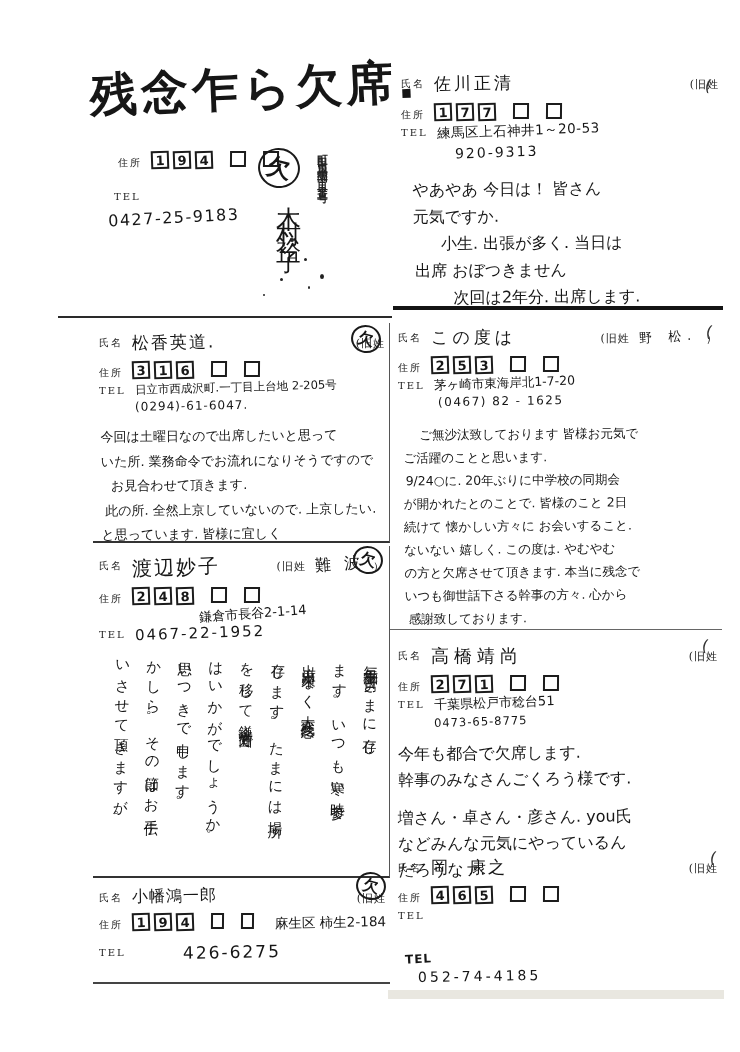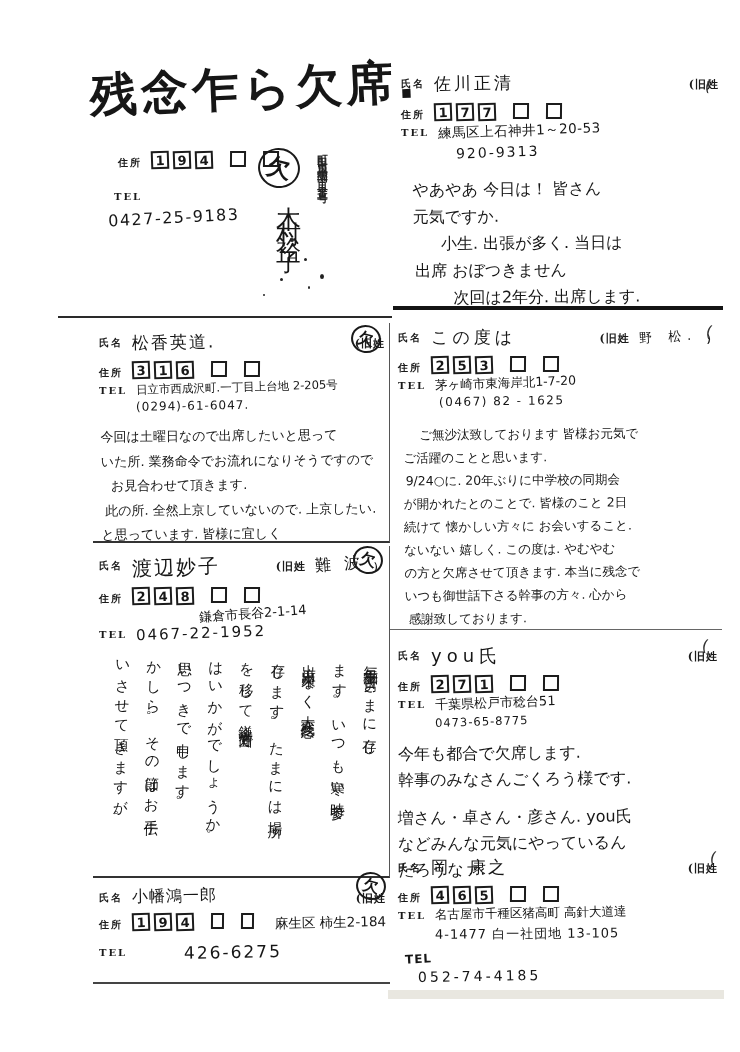--- a/index.html
+++ b/index.html
@@ -5,21 +5,21 @@
   * { margin:0; padding:0; box-sizing:border-box; }
   html,body { background:#ffffff; }
   .page {
     position:relative; width:740px; height:1052px; margin:0 auto;
     background:#ffffff; overflow:hidden;
     font-family:"DejaVu Sans", sans-serif; color:#1b1b1b;
   }
   .card { position:absolute; }
   .hand { font-family:"DejaVu Sans", sans-serif; color:#161616; }
   .plabel {
-    font-family:"DejaVu Serif", serif; font-weight:bold;
+    font-family:"DejaVu Serif", serif; font-weight:normal;
     font-size:10px; letter-spacing:2px; color:#1a1a1a; padding-top:5px;
     flex:0 0 auto; white-space:nowrap;
   }
   .plabel.small { font-size:11px; letter-spacing:1px; }
   .frow { display:flex; align-items:flex-start; gap:9px; }
   .stack { display:flex; flex-direction:column; }
 
   
   .postal { display:inline-flex; align-items:center; }
   .pbox {
@@ -313,21 +313,21 @@
         <div class="vcol hand">はいかがでしょうか。</div>
         <div class="vcol hand">思いつきで申します。</div>
         <div class="vcol hand">かしら。その節はお手伝</div>
         <div class="vcol hand">いさせて頂きますが。</div>
       </div>
   </section>
 
   <section class="card" id="c-takahashi">
     <div class="frow">
       <span class="plabel">氏名</span>
-      <span class="name-val hand">you氏</span>
+      <span class="name-val hand">高橋靖尚</span>
       <span class="plabel small maiden-open">(旧姓</span>
       <span class="stray hand">(</span>
     </div>
     <div class="frow addr-row">
       <span class="plabel">住所</span>
       <span class="postal">
           <span class="pbox hand">2</span>
           <span class="pbox hand">7</span>
           <span class="pbox hand">1</span>
         </span>
@@ -388,24 +388,20 @@
       <span class="postal">
           <span class="pbox hand">4</span>
           <span class="pbox hand">6</span>
           <span class="pbox hand">5</span>
         </span>
       <span class="pbox empty"></span>
       <span class="pbox empty"></span>
     </div>
     <div class="frow">
       <span class="plabel">TEL</span>
-      <div class="stack">
-        <span class="addr-line hand">名古屋市千種区猪高町 高針大道達</span>
-        <span class="addr-line2 hand">4-1477 白一社団地 13-105</span>
-      </div>
     </div>
   </section>
 
   <div class="oka-telhand hand">TEL</div>
   <div class="oka-telnum hand">052-74-4185</div>
   <div class="scan-strip"></div>
 
 </div>
 
 </body></html>

